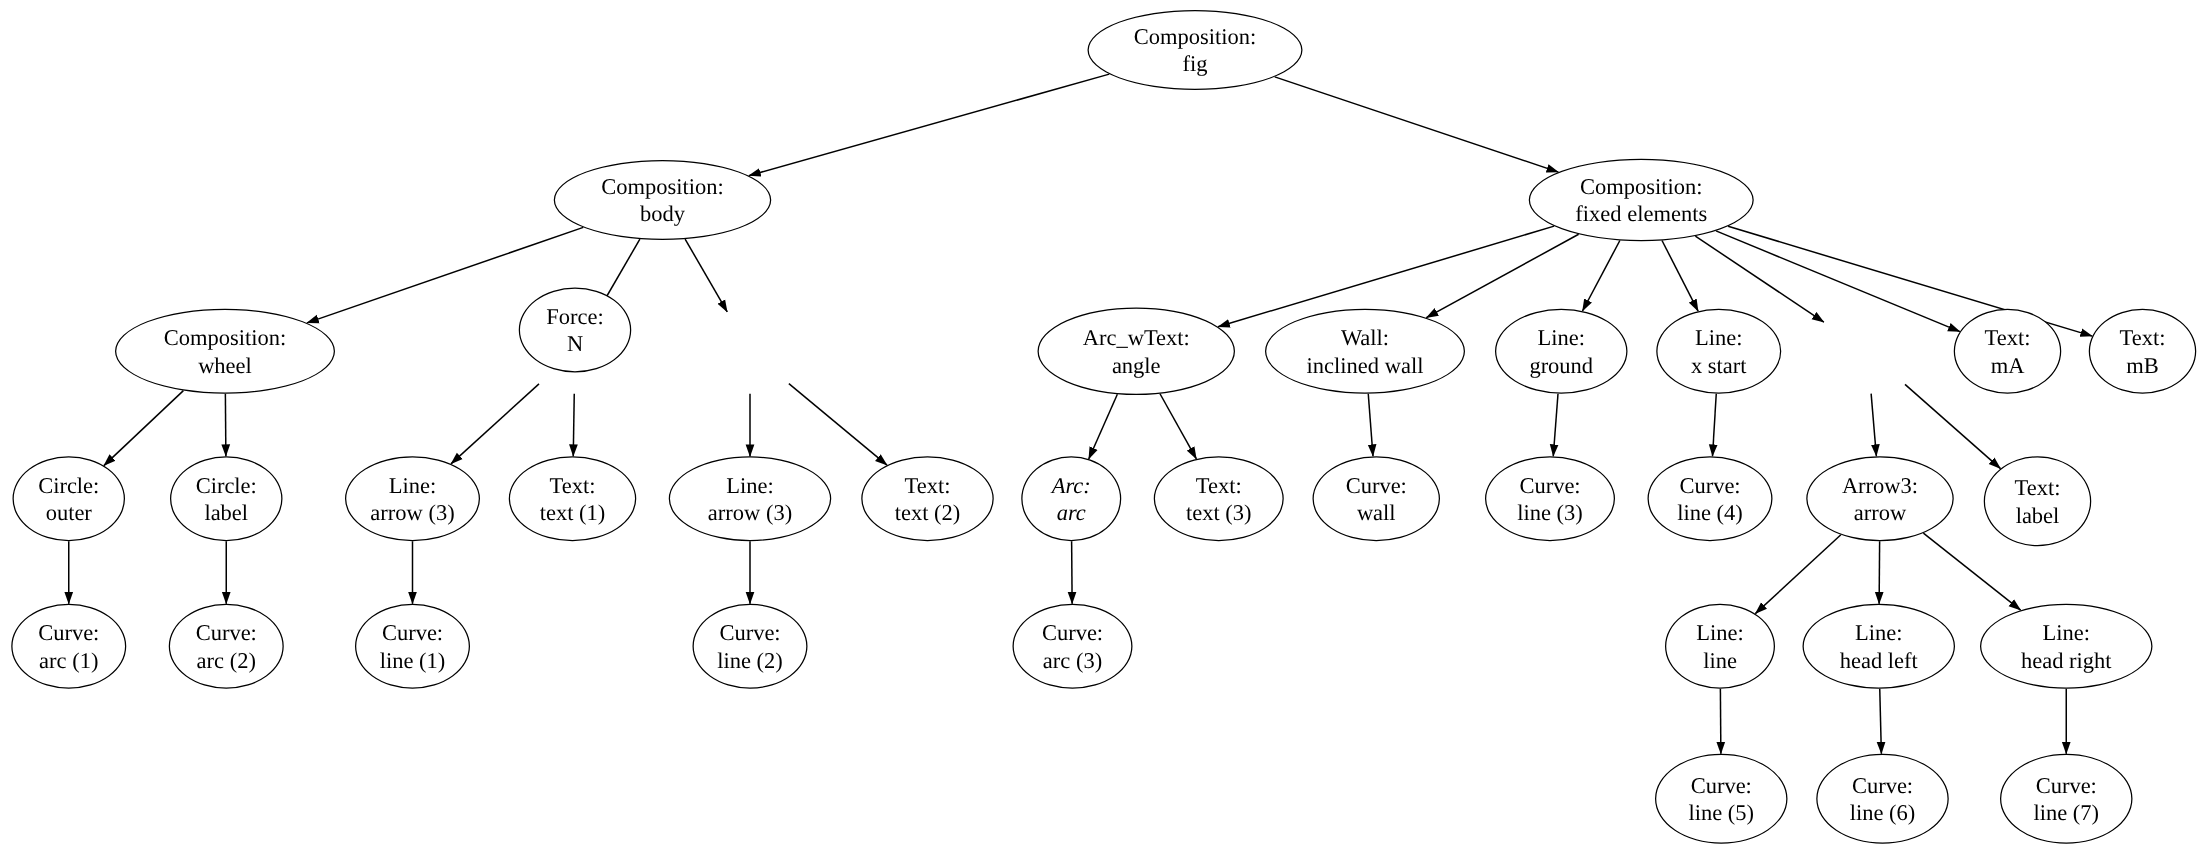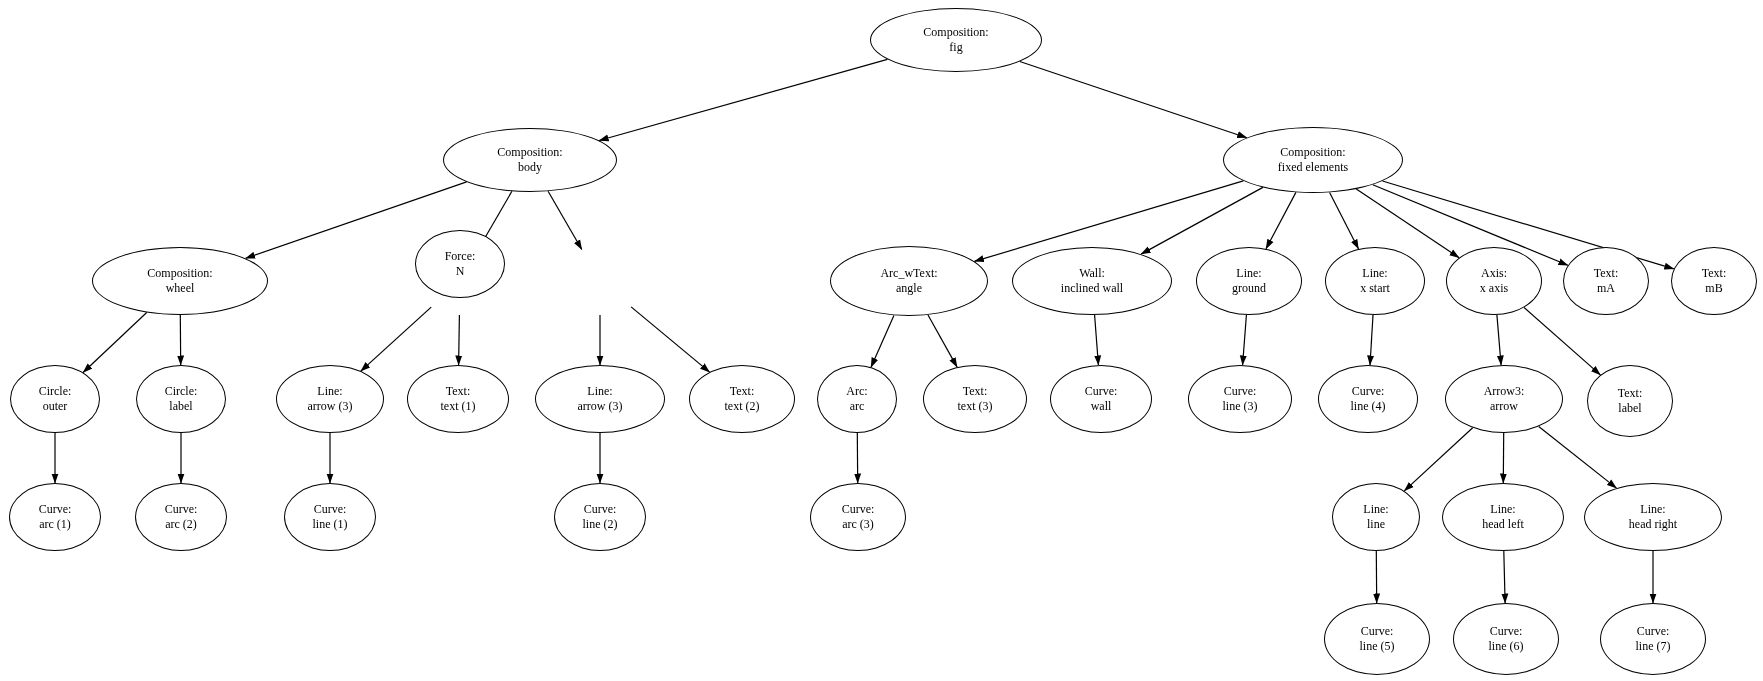--- a/index.html
+++ b/index.html
@@ -26,21 +26,21 @@
     position: absolute;
     box-sizing: border-box;
     border: 1px solid #000000;
     border-radius: 50%;
     background: #ffffff;
     display: flex;
     flex-direction: column;
     align-items: center;
     justify-content: center;
     text-align: center;
-    font-size: 12px;
+    font-size: 18px;
     line-height: 1.25;
     color: #000000;
     white-space: nowrap;
   }
   .node span { display: block; }
 </style>
 </head>
 <body>
 
 <div class="canvas">
@@ -119,24 +119,20 @@
       <span>inclined wall</span>
     </div>
   <div class="node" style="left:1196px; top:247px; width:106px; height:68px;">
       <span>Line:</span>
       <span>ground</span>
     </div>
   <div class="node" style="left:1325px; top:247px; width:100px; height:68px;">
       <span>Line:</span>
       <span>x start</span>
     </div>
-  <div class="node" style="left:1446px; top:247px; width:96px;  height:68px;">
-      <span>Axis:</span>
-      <span>x axis</span>
-    </div>
   <div class="node" style="left:1563px; top:247px; width:86px;  height:68px;">
       <span>Text:</span>
       <span>mA</span>
     </div>
   <div class="node" style="left:1671px; top:247px; width:86px;  height:68px;">
       <span>Text:</span>
       <span>mB</span>
     </div>
 
   <div class="node" style="left:10px;   top:365px; width:90px;  height:68px;">
@@ -156,21 +152,21 @@
       <span>text (1)</span>
     </div>
   <div class="node" style="left:535px;  top:365px; width:130px; height:68px;">
       <span>Line:</span>
       <span>arrow (3)</span>
     </div>
   <div class="node" style="left:689px;  top:365px; width:106px; height:68px;">
       <span>Text:</span>
       <span>text (2)</span>
     </div>
-  <div class="node" style="left:817px;  top:365px; width:80px;  height:68px;">
+  <div class="node" style="left:817px;  top:365px; width:80px;  height:68px;font-style:italic;">
       <span>Arc:</span>
       <span>arc</span>
     </div>
   <div class="node" style="left:923px;  top:365px; width:104px; height:68px;">
       <span>Text:</span>
       <span>text (3)</span>
     </div>
   <div class="node" style="left:1050px; top:365px; width:102px; height:68px;">
       <span>Curve:</span>
       <span>wall</span>

